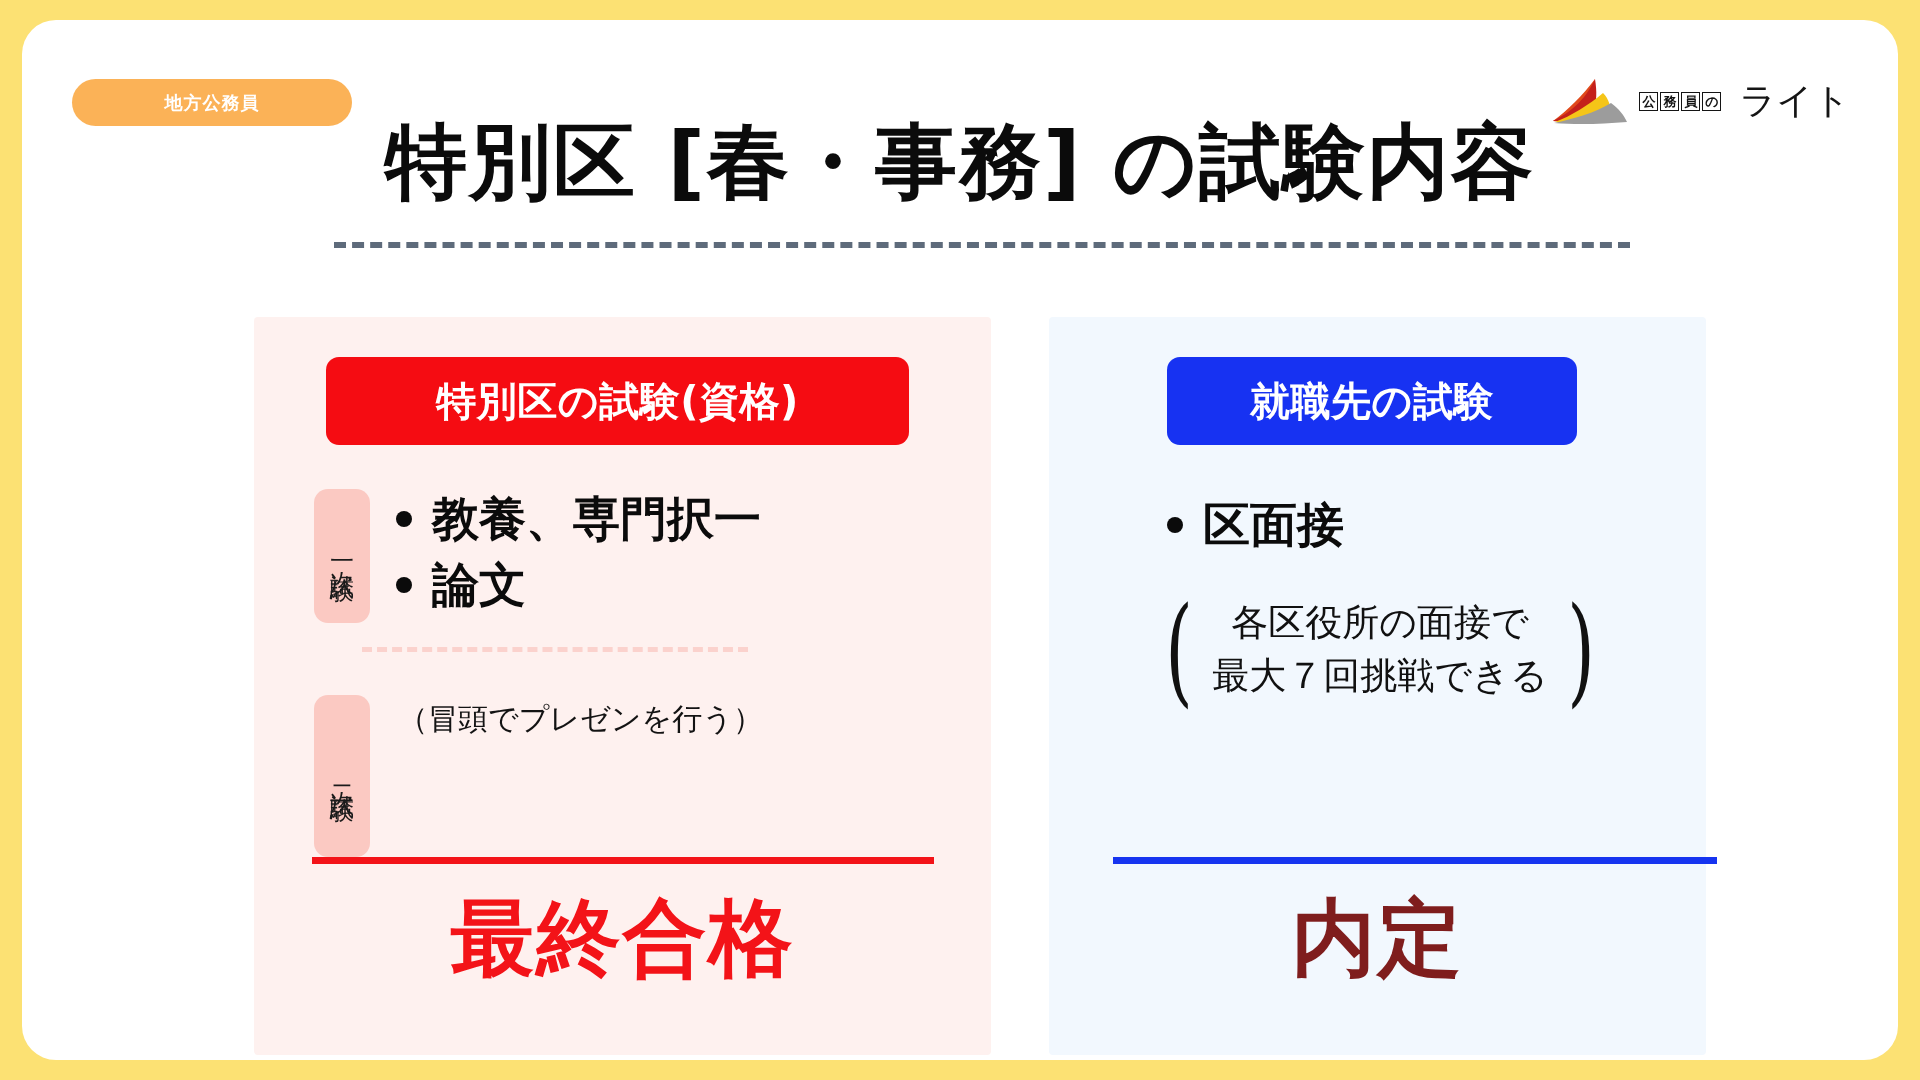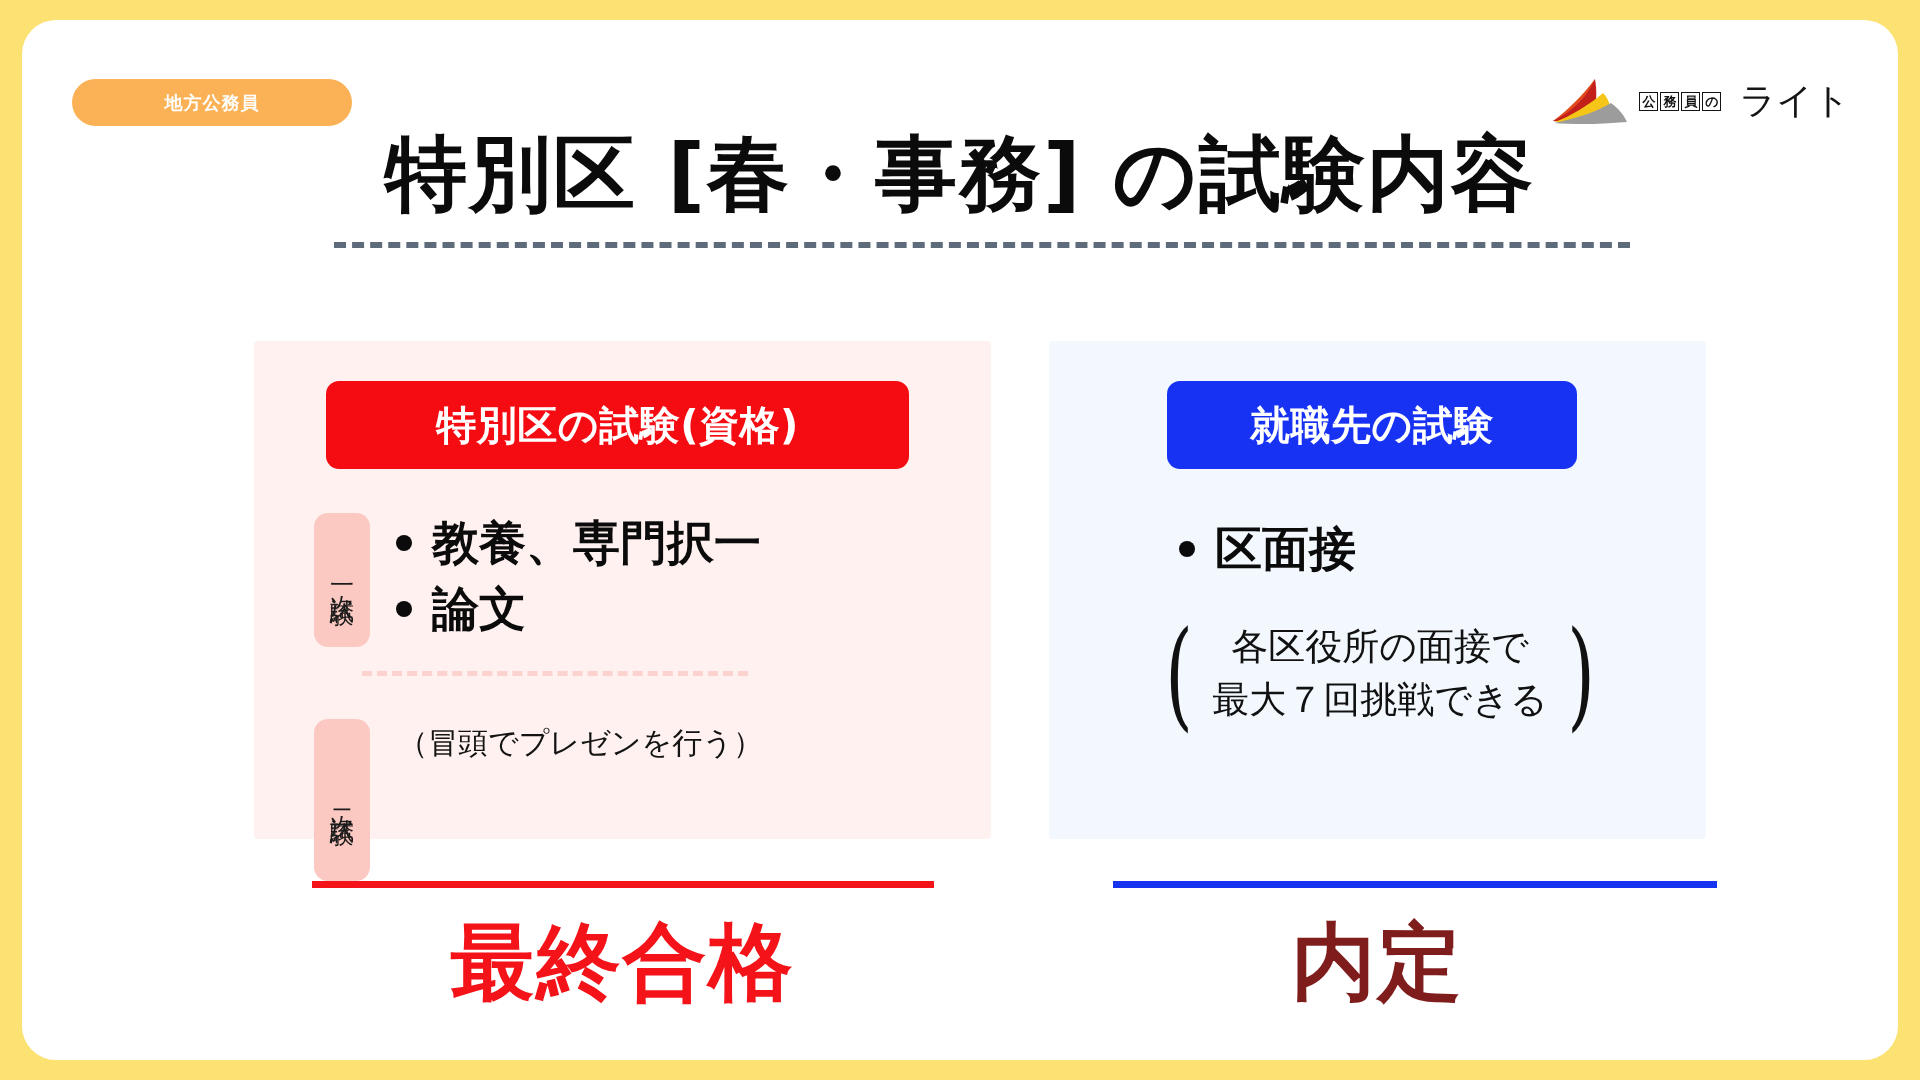--- a/index.html
+++ b/index.html
@@ -71,21 +71,21 @@
     font-size:36px;
     font-weight:400;
     line-height:1;
     letter-spacing:0px;
     margin-left:6px;
   }
 
   
   .title {
     position:absolute;
-    left:0; right:0; top:108px;
+    left:0; right:0; top:96px;
     text-align:center;
   }
   .title-text {
     display:inline-block;
     color:#0B0B0B;
     font-size:82px;
     font-weight:900;
     letter-spacing:2px;
     line-height:1.12;
     white-space:nowrap;
@@ -98,23 +98,22 @@
   }
 
   
   .panels {
     position:absolute;
     left:232px; top:297px;
     width:1452px; height:690px;
   }
   .panel {
     position:absolute;
-    top:0; height:498px;
+    top:0; height:738px;
     border-radius:4px;
-    margin-top:24px;
   }
   .panel-left  { left:0;    width:737px; background:#FEF1EF; }
   .panel-right { left:795px; width:657px; background:#F2F8FE; }
 
   
   .chip {
     position:absolute;
     border-radius:13px;
     display:flex; align-items:center; justify-content:center;
   }
@@ -210,21 +209,21 @@
     font-weight:900;
     line-height:1.18;
     letter-spacing:2px;
   }
   .result-red  { color:#F31318; }
   .result-blue { color:#7f1d1d; }
 
   
   .r-bullet {
     position:absolute;
-    left:130px; top:178px;
+    left:118px; top:178px;
     display:flex; align-items:center;
   }
   .paren-note {
     position:absolute;
     left:66px; top:280px;
     width:530px;
     display:flex;
     align-items:center;
     justify-content:center;
     gap:10px;

